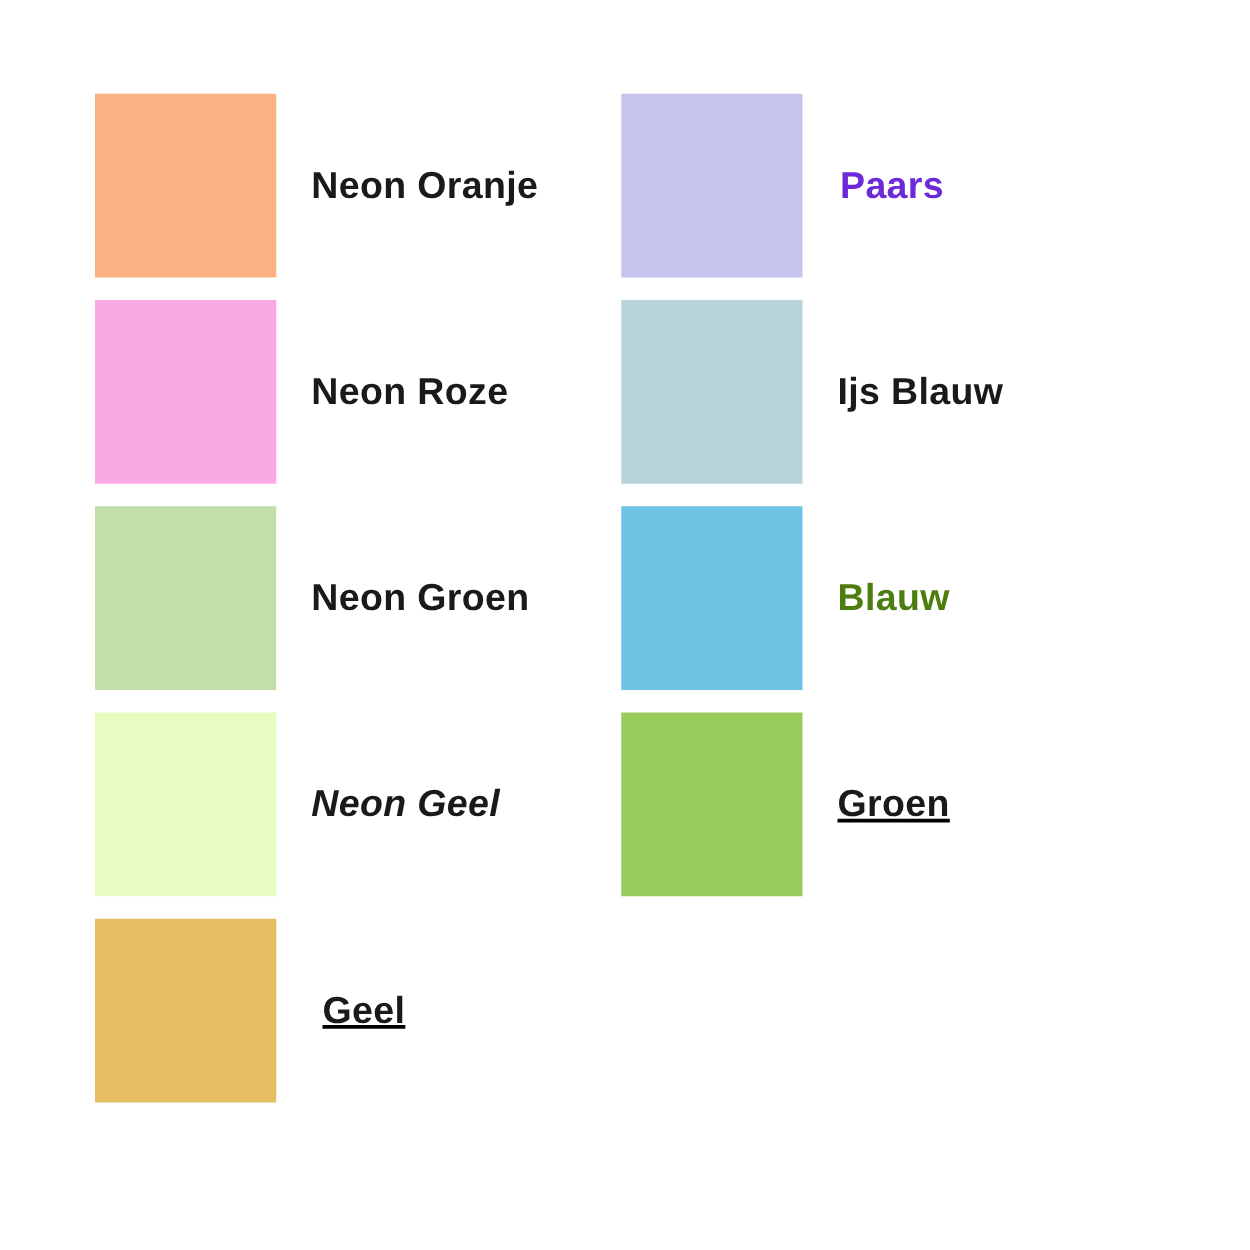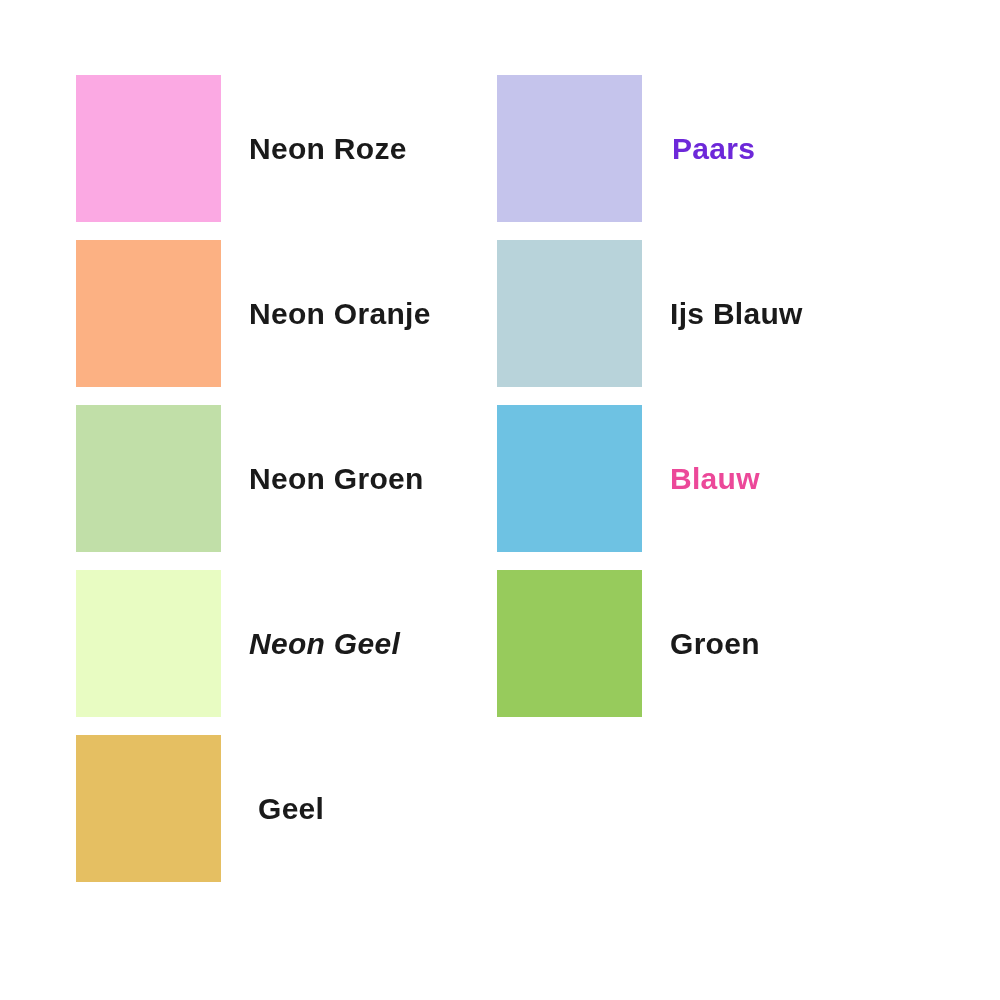--- a/index.html
+++ b/index.html
@@ -30,21 +30,21 @@
   }
   .swatch-column.left  { left: 76px; }
   .swatch-column.right { left: 497px; }
 
   .swatch-row {
     display: flex;
     align-items: center;
     height: 147px;
     margin-bottom: 18px;
   }
-  .swatch-row:last-child { margin-bottom: 0; }
+  .swatch-row:last-child { margin-bottom: 0; text-decoration: underline; }
 
   .swatch-chip {
     width: 145px;
     height: 147px;
     flex: 0 0 145px;
     border: 0;
   }
 
   .swatch-label {
     margin-left: 28px;
@@ -63,27 +63,27 @@
   }
 </style>
 </head>
 <body style="background: rgb(255, 255, 255);">
 
 <div id="swatch-board">
 
   <div class="swatch-column left">
 
     <div class="swatch-row">
-      <div class="swatch-chip" style="background-color: rgb(251, 169, 227);"></div>
-      <div class="swatch-label" style="color: rgb(26, 26, 26);">Neon Roze</div>
+      <div class="swatch-chip" style="background-color: rgb(252, 177, 131);"></div>
+      <div class="swatch-label" style="color: rgb(26, 26, 26);">Neon Oranje</div>
     </div>
 
     <div class="swatch-row">
-      <div class="swatch-chip" style="background-color: rgb(252, 177, 131);"></div>
-      <div class="swatch-label" style="color: rgb(26, 26, 26);">Neon Oranje</div>
+      <div class="swatch-chip" style="background-color: rgb(251, 169, 227);"></div>
+      <div class="swatch-label" style="color: rgb(26, 26, 26);">Neon Roze</div>
     </div>
 
     <div class="swatch-row">
       <div class="swatch-chip" style="background-color: rgb(193, 223, 168);"></div>
       <div class="swatch-label" style="color: rgb(26, 26, 26);">Neon Groen</div>
     </div>
 
     <div class="swatch-row">
       <div class="swatch-chip" style="background-color: rgb(232, 252, 194);"></div>
       <div class="swatch-label" style="color: rgb(26, 26, 26); font-style: italic;">Neon Geel</div>
@@ -103,21 +103,21 @@
       <div class="swatch-label" style="color: #6d28d9; margin-left: 30px;">Paars</div>
     </div>
 
     <div class="swatch-row">
       <div class="swatch-chip" style="background-color: rgb(184, 211, 218);"></div>
       <div class="swatch-label" style="color: rgb(26, 26, 26);">Ijs Blauw</div>
     </div>
 
     <div class="swatch-row">
       <div class="swatch-chip" style="background-color: rgb(110, 194, 227);"></div>
-      <div class="swatch-label" style="color: #ec4899;">Blauw</div>
+      <div class="swatch-label" style="color: #4d7c0f;">Blauw</div>
     </div>
 
     <div class="swatch-row">
       <div class="swatch-chip" style="background-color: rgb(151, 203, 92);"></div>
       <div class="swatch-label" style="color: rgb(26, 26, 26); text-align: center;">Groen</div>
     </div>
 
 
   </div>
 

